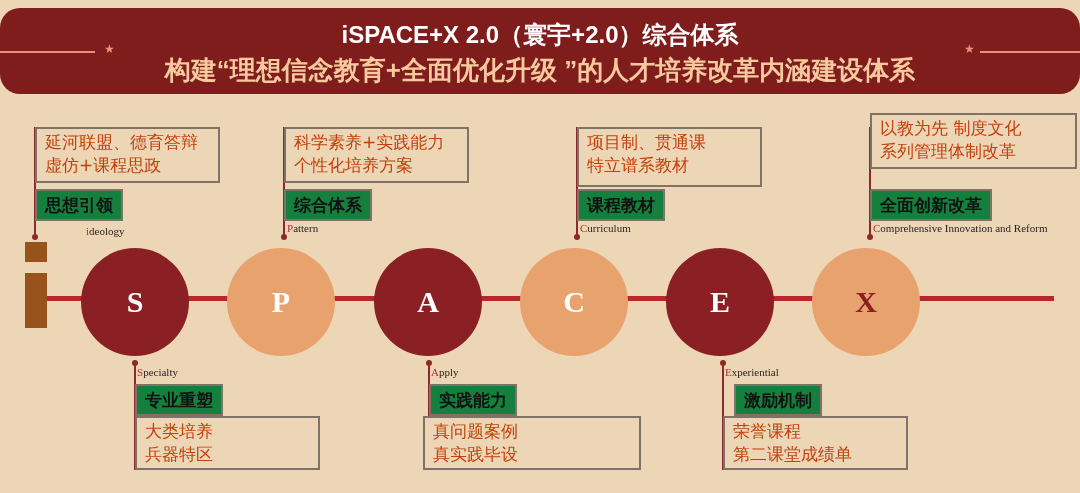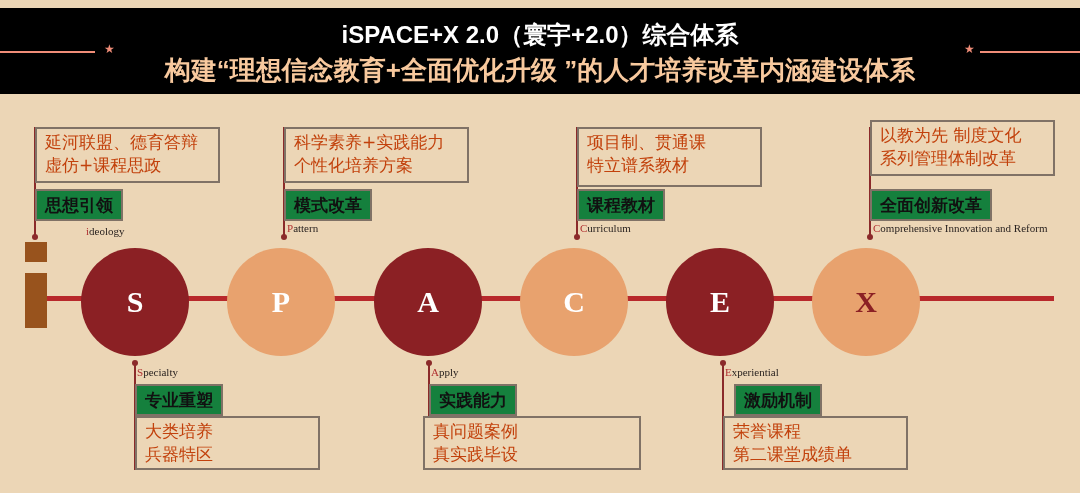--- a/index.html
+++ b/index.html
@@ -4,21 +4,22 @@
   <style>
     html, body { margin: 0; padding: 0; }
     body {
       width: 1080px; height: 493px; overflow: hidden;
       background: #ecd6b6;
       font-family: "DejaVu Sans", sans-serif;
       position: relative;
     }
     .header {
       position: absolute; left: 0; top: 8px; width: 1080px; height: 86px;
-      background: #000000;
+      background: #7f1d1d;
+      border-radius: 20px;
     }
     .title1 {
       position: absolute; left: 0; top: 12px; width: 1080px; text-align: center;
       color: #ffffff; font-weight: bold; font-size: 24px; line-height: 30px;
       font-family: "Liberation Sans", sans-serif;
     }
     .title2 {
       position: absolute; left: 0; top: 46px; width: 1080px; text-align: center;
       color: #f8c99e; font-weight: bold; font-size: 26px; line-height: 32px;
       font-family: "Liberation Sans", sans-serif;
@@ -104,35 +105,35 @@
 </div>
 <div class="label" style="left:35px;top:189px;">思想引领</div>
 <div class="eng" style="left:38px;top:225px;margin-left:48px;"><span class="first">i</span><span>deology</span></div>
 
 <div class="vline" style="left:283px;top:127px;height:110px;"></div>
 <div class="vdot" style="left:281px;top:234px;"></div>
 <div class="desc" style="left:284px;top:127px;width:185px;height:56px;">
   <div>科学素养+实践能力</div>
   <div>个性化培养方案</div>
 </div>
-<div class="label" style="left:284px;top:189px;">模式改革</div>
+<div class="label" style="left:284px;top:189px;">综合体系</div>
 <div class="eng" style="left:287px;top:222px;"><span class="first">P</span><span>attern</span></div>
 
 <div class="vline" style="left:576px;top:127px;height:110px;"></div>
 <div class="vdot" style="left:574px;top:234px;"></div>
 <div class="desc" style="left:577px;top:127px;width:185px;height:60px;">
   <div>项目制、贯通课</div>
   <div>特立谱系教材</div>
 </div>
 <div class="label" style="left:577px;top:189px;">课程教材</div>
 <div class="eng" style="left:580px;top:222px;"><span class="first">C</span><span>urriculum</span></div>
 
 <div class="vline" style="left:869px;top:127px;height:110px;"></div>
 <div class="vdot" style="left:867px;top:234px;"></div>
-<div class="desc" style="left:870px;top:120px;width:185px;height:56px;">
+<div class="desc" style="left:870px;top:113px;width:207px;height:56px;">
   <div>以教为先 制度文化</div>
   <div>系列管理体制改革</div>
 </div>
 <div class="label" style="left:870px;top:189px;">全面创新改革</div>
 <div class="eng" style="left:873px;top:222px;"><span class="first">C</span><span>omprehensive Innovation and Reform</span></div>
 
 <div class="vdot" style="left:132px;top:360px;"></div>
 <div class="vline" style="left:134px;top:362px;height:108px;"></div>
 <div class="eng" style="left:137px;top:366px;"><span class="first">S</span><span>pecialty</span></div>
 <div class="label" style="left:135px;top:384px;">专业重塑</div>

